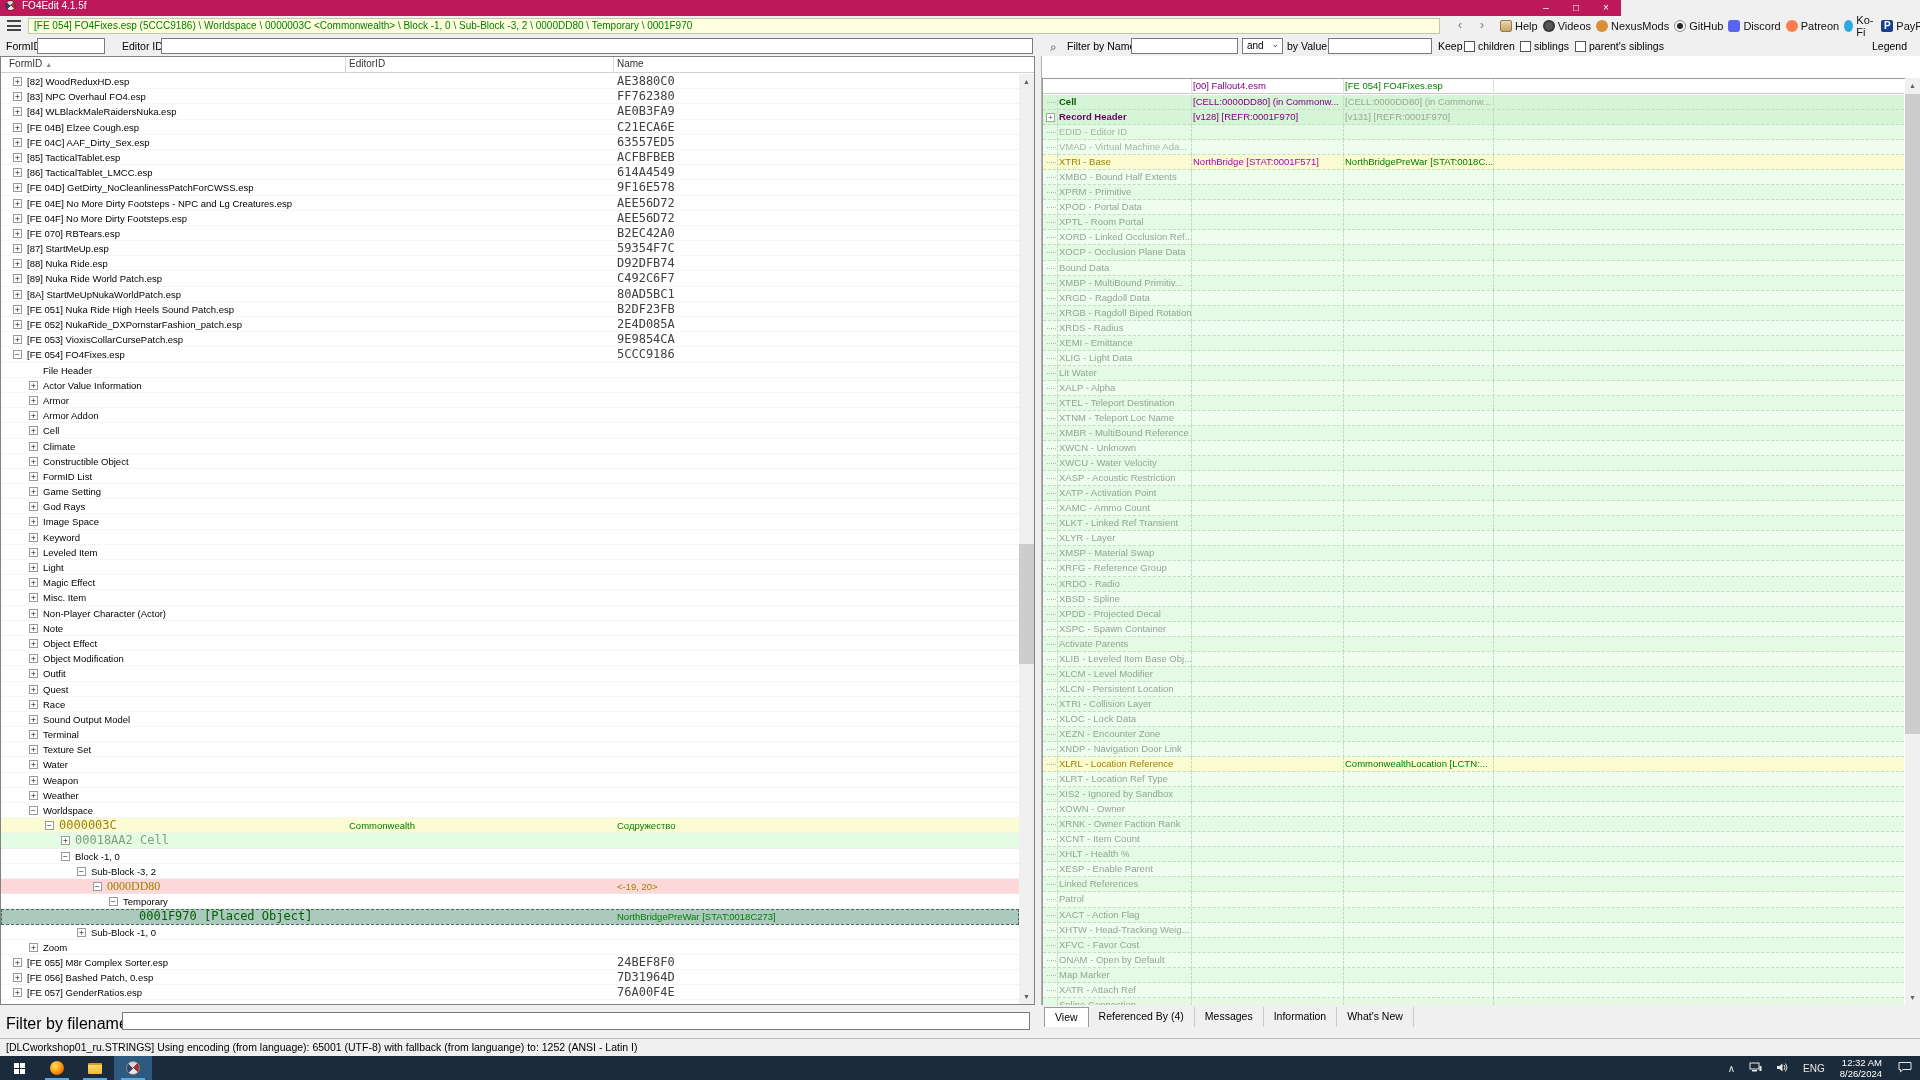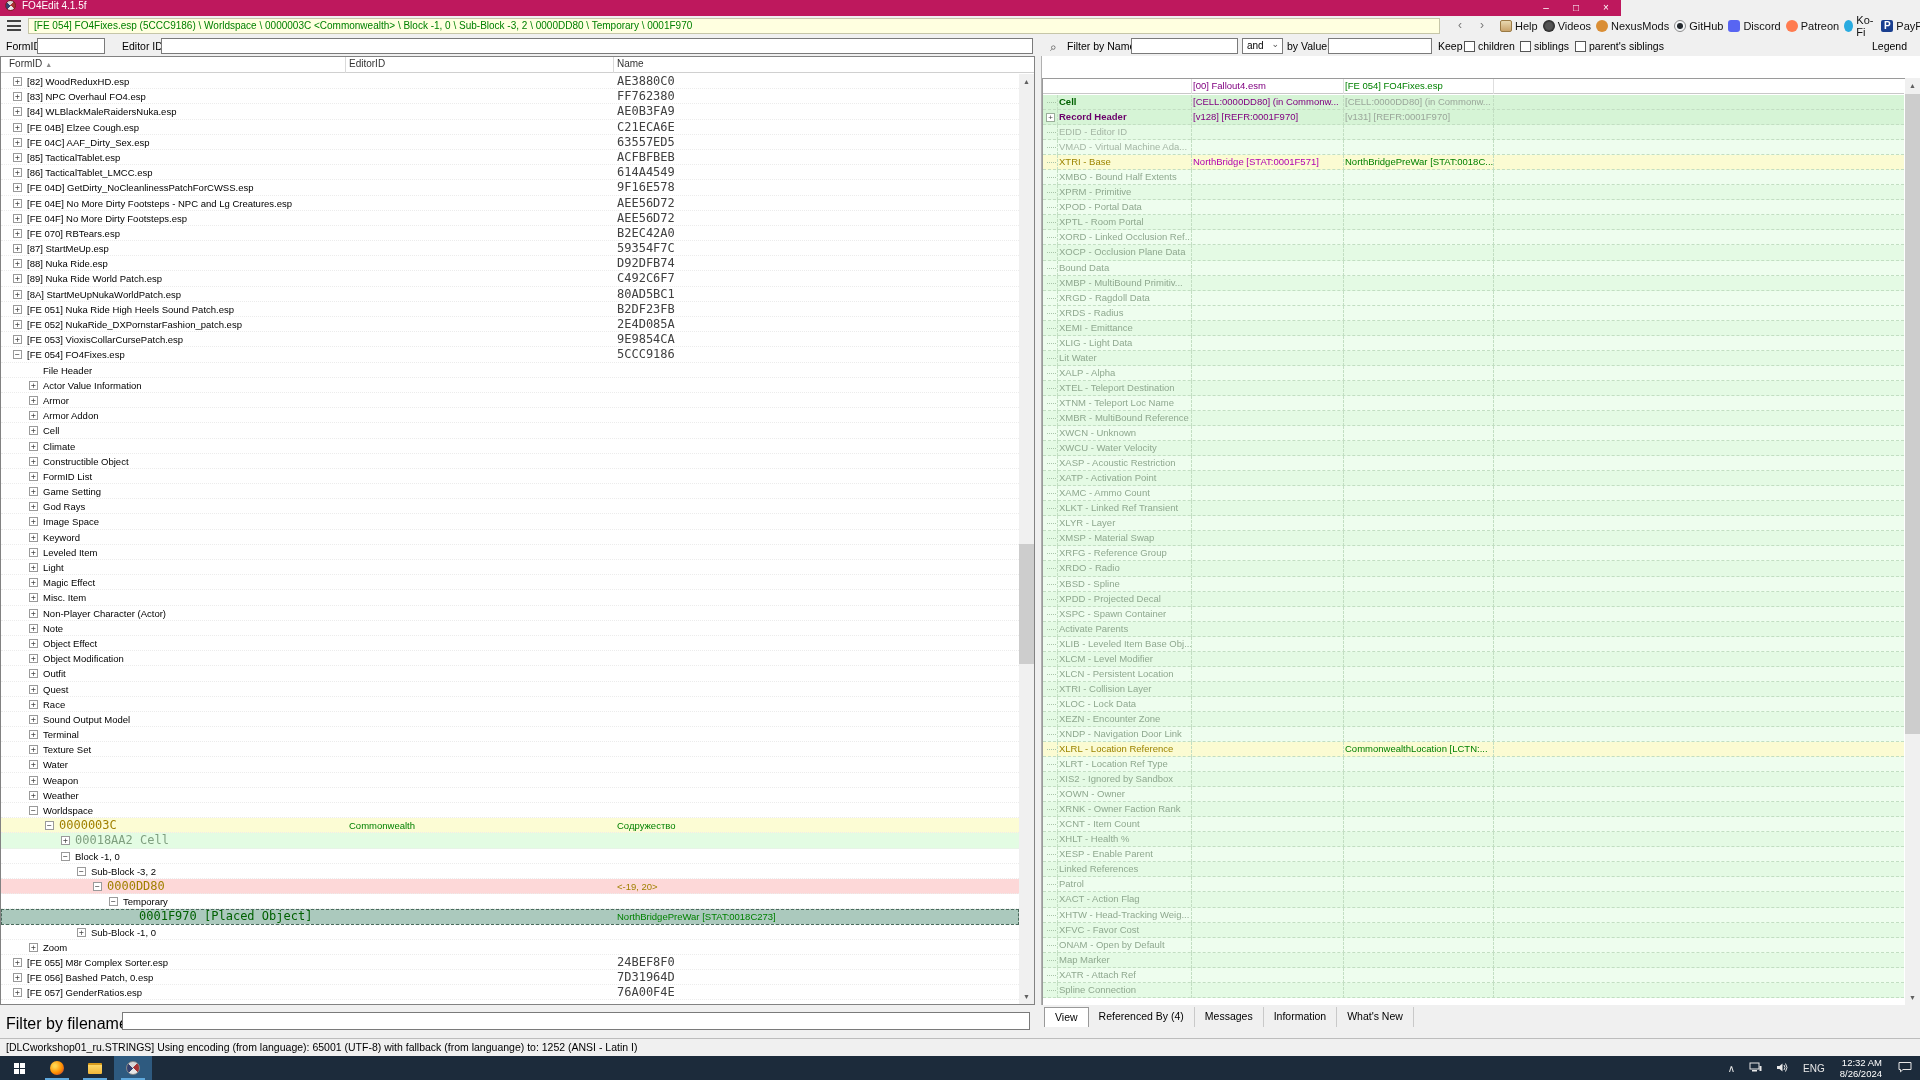--- a/index.html
+++ b/index.html
@@ -447,21 +447,21 @@
         <div class="trow">
           <span class="exp" style="left: 60px;">−</span>
           <span class="fid c-black" style="left: 74px;">Block -1, 0</span>
         </div>
         <div class="trow">
           <span class="exp" style="left: 76px;">−</span>
           <span class="fid c-black" style="left: 90px;">Sub-Block -3, 2</span>
         </div>
         <div class="trow bg-pink">
           <span class="exp" style="left: 92px;">−</span>
-          <span class="fid c-olive mono" style="left: 106px;">0000DD80</span>
+          <span class="fid c-olive mono" style="left: 106px; font-family: Liberation Serif, serif;">0000DD80</span>
           <span class="ncol c-olive">&lt;-19, 20&gt;</span>
         </div>
         <div class="trow">
           <span class="exp" style="left: 108px;">−</span>
           <span class="fid c-black" style="left: 122px;">Temporary</span>
         </div>
         <div class="trow bg-sel">
           <span class="fid c-dkgreen mono" style="left: 138px;">0001F970 [Placed Object]</span>
           <span class="ncol c-green">NorthBridgePreWar [STAT:0018C273]</span>
         </div>
@@ -615,20 +615,28 @@
             <span class="gut"></span>
             <span class="rlbl rc-muted">XMBP - MultiBound Primitiv...</span>
             <span class="vline" style="left: 14px; height: 15px;"></span>
             <span class="vline" style="left: 148px; height: 15px;"></span>
             <span class="vline" style="left: 300px; height: 15px;"></span>
             <span class="vline" style="left: 450px; height: 15px;"></span>
           </div>
           <div class="rrow rbg-b">
             <span class="gut"></span>
             <span class="rlbl rc-muted">XRGD - Ragdoll Data</span>
+            <span class="vline" style="left: 14px; height: 15px;"></span>
+            <span class="vline" style="left: 148px; height: 15px;"></span>
+            <span class="vline" style="left: 300px; height: 15px;"></span>
+            <span class="vline" style="left: 450px; height: 15px;"></span>
+          </div>
+          <div class="rrow rbg-a">
+            <span class="gut"></span>
+            <span class="rlbl rc-muted">XRGB - Ragdoll Biped Rotation</span>
             <span class="vline" style="left: 14px; height: 15px;"></span>
             <span class="vline" style="left: 148px; height: 15px;"></span>
             <span class="vline" style="left: 300px; height: 15px;"></span>
             <span class="vline" style="left: 450px; height: 15px;"></span>
           </div>
           <div class="rrow rbg-b">
             <span class="gut"></span>
             <span class="rlbl rc-muted">XRDS - Radius</span>
             <span class="vline" style="left: 14px; height: 15px;"></span>
             <span class="vline" style="left: 148px; height: 15px;"></span>

